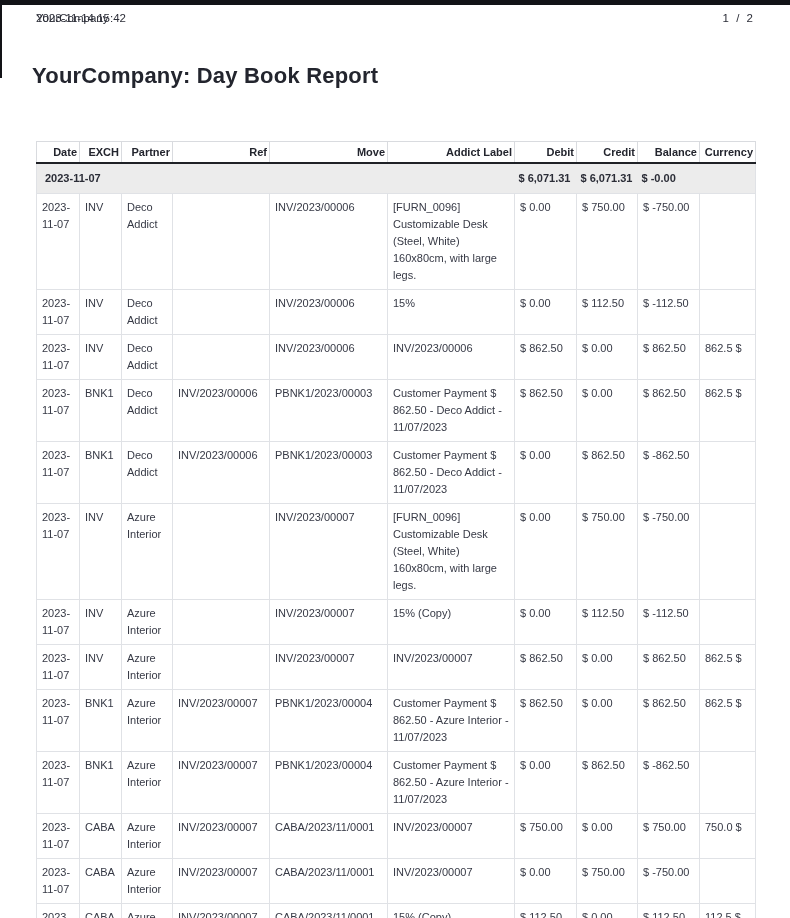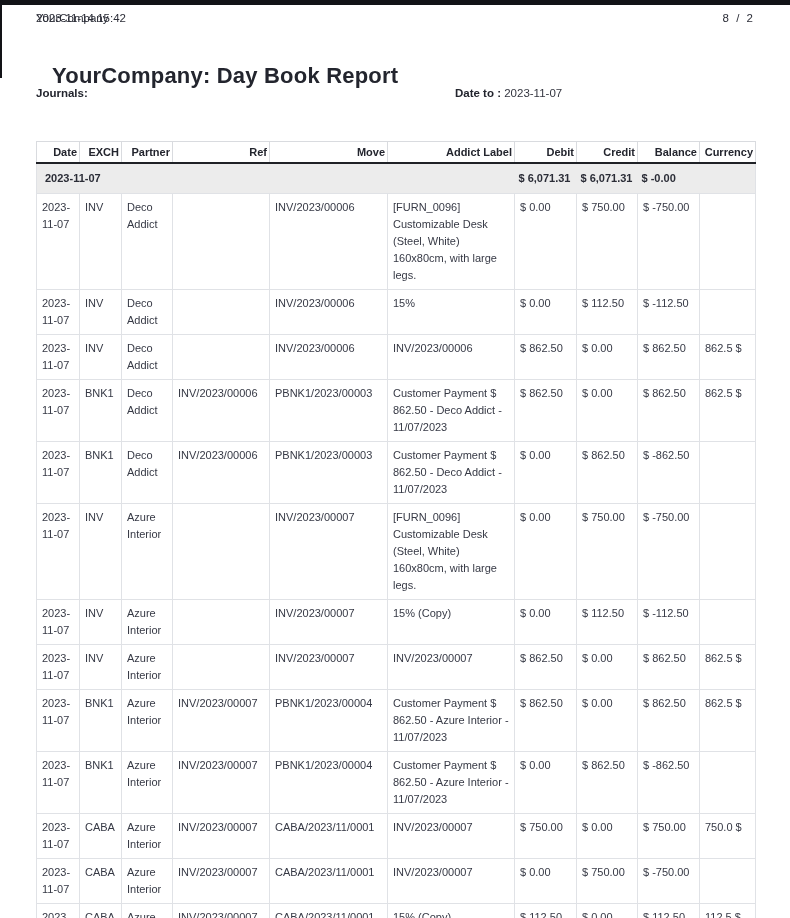--- a/index.html
+++ b/index.html
@@ -12,21 +12,21 @@
   .top-bar { position:absolute; top:0; left:0; width:790px; height:5px; background:#121317; }
   .left-edge { position:absolute; top:0; left:0; width:2px; height:78px; background:#121317; }
 
   
   .page-header { position:absolute; top:12px; left:36px; width:719px; height:16px; font-size:11.5px; color:#2b2d37; }
   .ph-left  { position:absolute; left:0; top:0; }
   .ph-center{ position:absolute; left:0; top:0; width:100%; text-align:left; }
   .ph-right { position:absolute; right:0; top:0; letter-spacing:2px; }
 
   .report-title {
-    position:absolute; top:48px; left:52px;
+    position:absolute; top:48px; left:32px;
     font-size:22px; font-weight:700; color:#23252e; letter-spacing:0.2px;
   }
 
   
   .meta { position:absolute; top:85px; left:36px; width:719px; display:flex; font-size:11.5px; line-height:17px; color:#33353f; }
   .meta b { color:#23252e; }
   .meta-journals { width:419px; }
   .meta-target   { width:120px; }
   .meta-dates    { width:180px; }
 
@@ -51,34 +51,29 @@
 </style>
 </head>
 <body>
 
 <div class="top-bar"></div>
 <div class="left-edge"></div>
 
 <div class="page-header">
   <span class="ph-left">2023-11-14 15:42</span>
   <span class="ph-center">YourCompany</span>
-  <span class="ph-right">8 / 2</span>
+  <span class="ph-right">1 / 2</span>
 </div>
 
 <h1 class="report-title">YourCompany: Day Book Report</h1>
 
 <div class="meta">
   <div class="meta-journals">
-    <div><b>Journals:</b></div>
   </div>
   <div class="meta-dates">
-    <div>
-      <b>Date to :</b>
-      <span>2023-11-07</span>
-    </div>
   </div>
 </div>
 
 <div class="table-wrap">
   <table>
     <colgroup>
       <col style="width:43px">
         <col style="width:42px">
         <col style="width:51px">
         <col style="width:97px">

